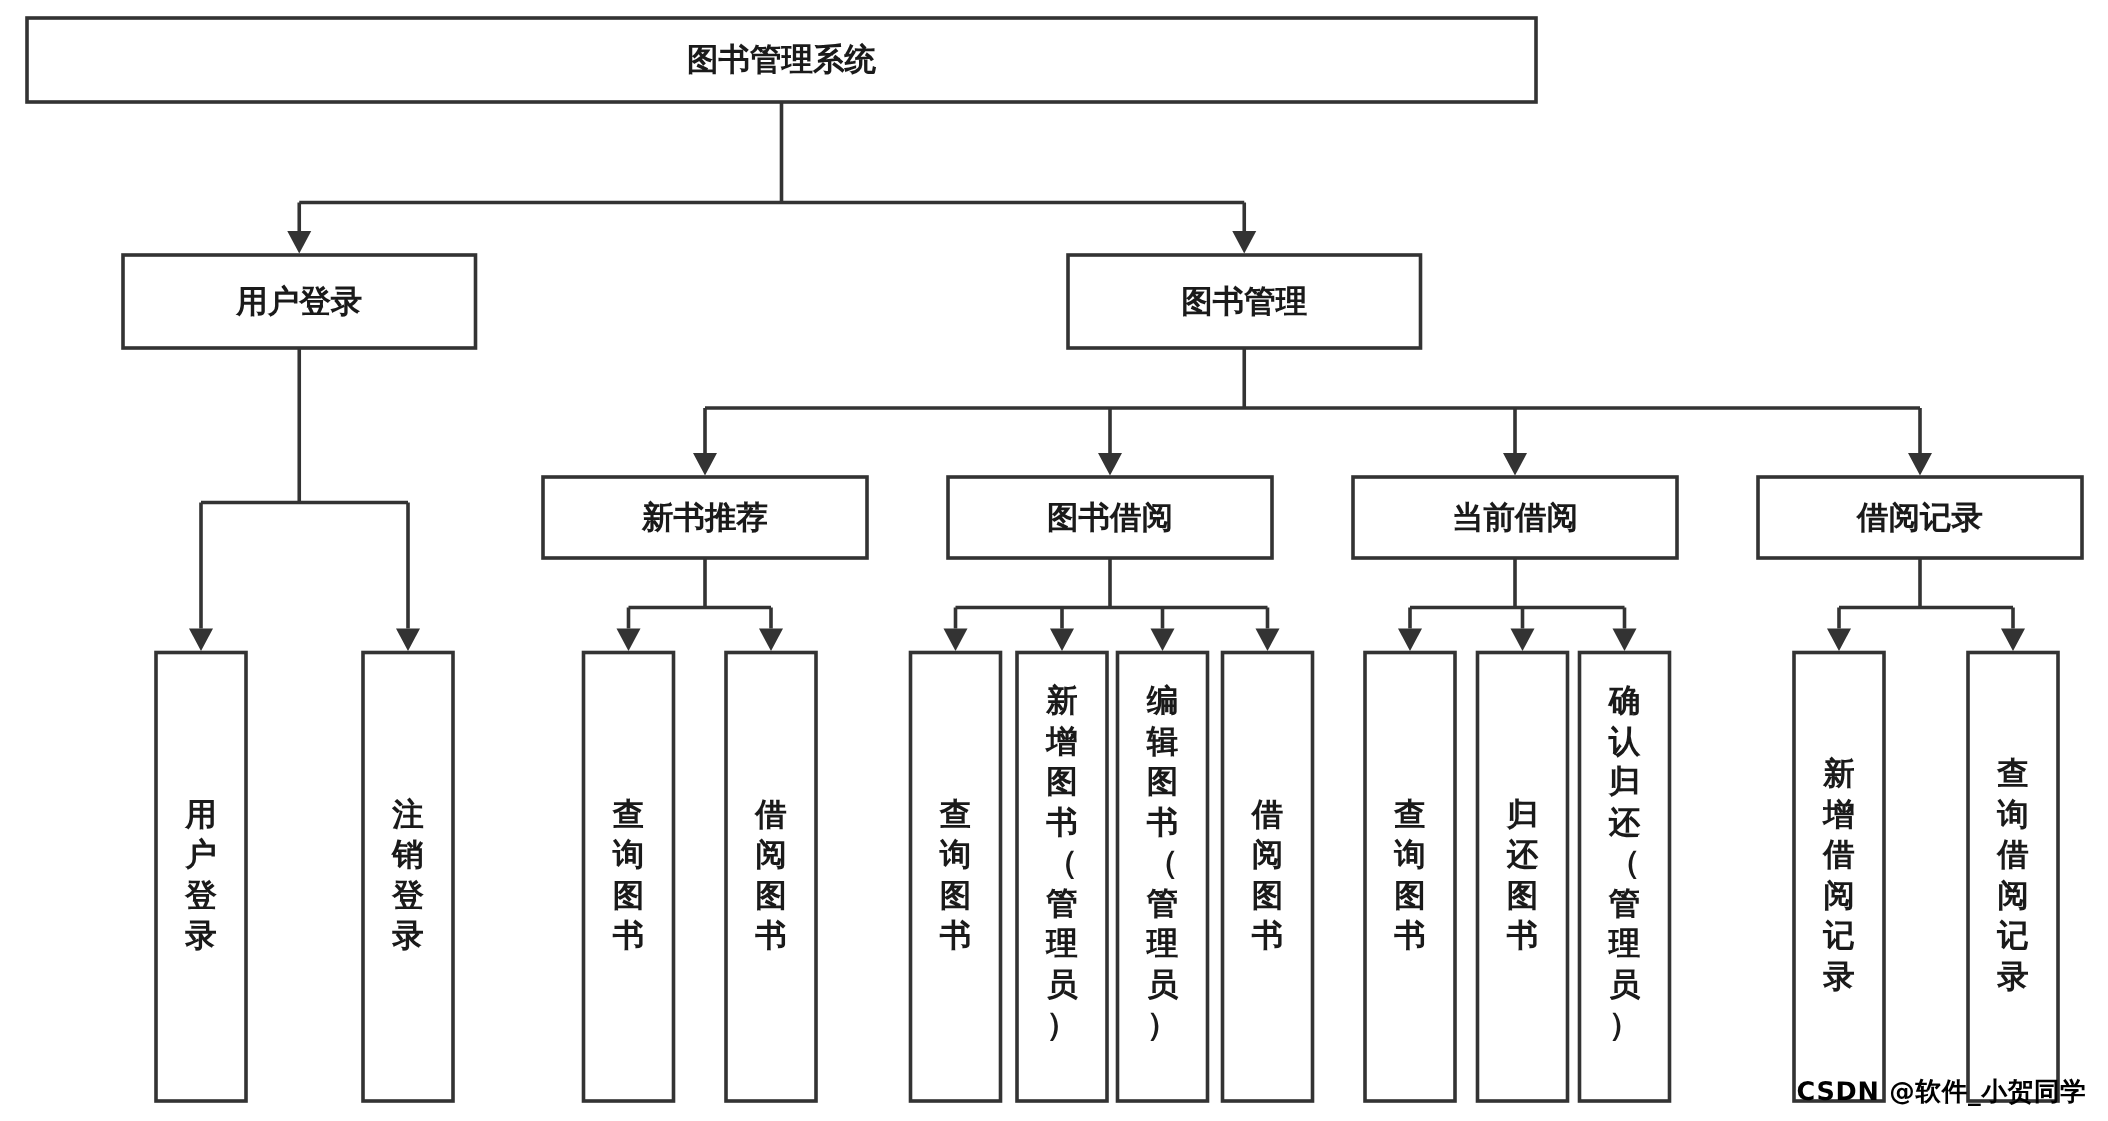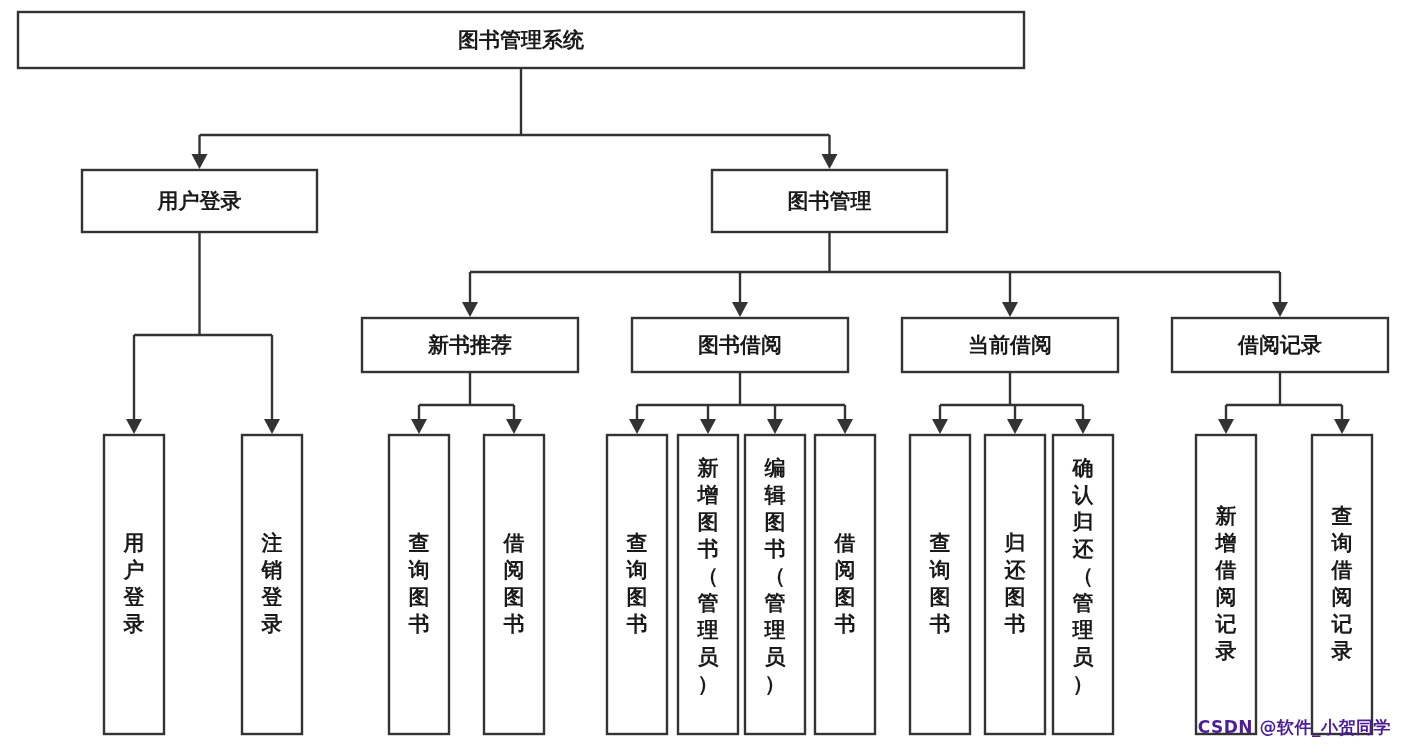--- a/index.html
+++ b/index.html
@@ -56,21 +56,21 @@
     fill: #1a1a1a;
     text-anchor: middle;
     dominant-baseline: middle;
   }
   .watermark-text {
     position: absolute;
     right: 14px;
     bottom: 8px;
     font-family: "DejaVu Sans", "Liberation Sans", sans-serif;
     font-size: 17px;
-    color: #4c1d95;
+    color: #000000;
     letter-spacing: 0.5px;
     white-space: nowrap;
     user-select: none;
   }
 </style>
 </head>
 <body>
 
 <div id="diagram-root">
   <svg class="diagram-canvas" viewBox="0 0 1405 747">

